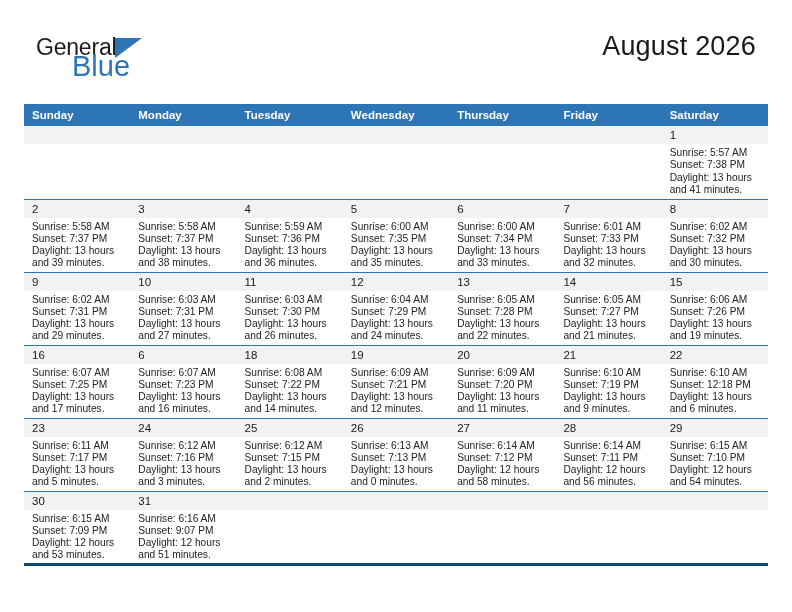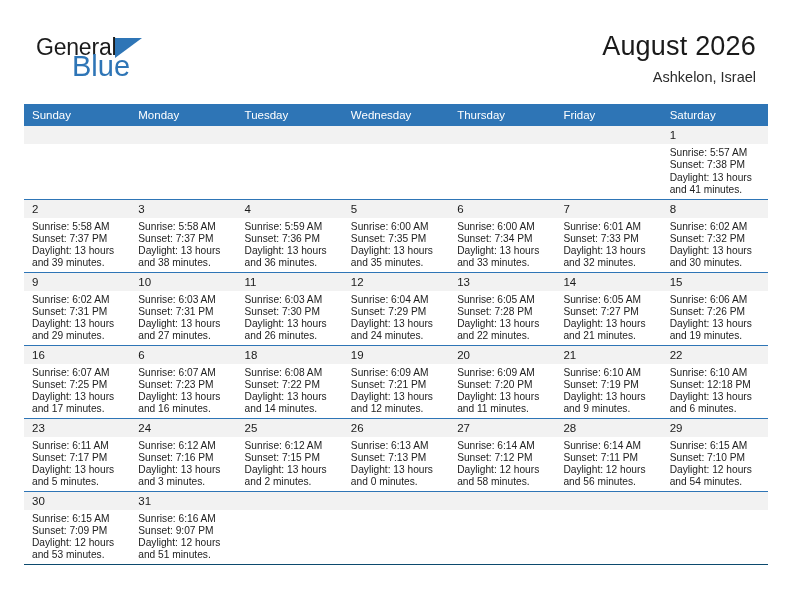--- a/index.html
+++ b/index.html
@@ -58,21 +58,21 @@
   .brand-row2 {
     margin-top: -4px;
     margin-left: 36px;
   }
   .brand-blue {
     font-size: 29px;
     color: #2E75B6;
     line-height: 24px;
   }
   .titles {
-    text-align: right;
+    text-align: left;
     padding-top: 2px;
   }
   .month-title {
     font-size: 27px;
     font-weight: normal;
     color: #1a1a1a;
     line-height: 32px;
     letter-spacing: 0.2px;
   }
   .location {
@@ -86,36 +86,36 @@
   .calendar {
     margin: 0 24px;
     width: 744px;
     border-collapse: collapse;
     table-layout: fixed;
   }
   .calendar th {
     background: #2E75B6;
     color: #ffffff;
     font-size: 11.5px;
-    font-weight: normal;
+    font-weight: bold;
     text-align: left;
     padding: 5px 0 5px 8px;
     height: 22px;
     line-height: 12px;
   }
   .calendar td {
     vertical-align: top;
     padding: 0;
     width: 106.28px;
     height: 73px;
     border-bottom: 1px solid #2E75B6;
     background: #ffffff;
   }
   .calendar tr.week-last td {
-    border-bottom: 1px solid #0c4a6e;
+    border-bottom: 3px solid #0c4a6e;
   }
   .daynum {
     background: #f2f2f2;
     font-size: 11.5px;
     color: #1a1a1a;
     padding: 3px 0 3px 8px;
     line-height: 12px;
     height: 18px;
   }
   .daynum.empty {
@@ -145,21 +145,20 @@
         <span class="brand-general">General</span>
         <span class="brand-tri"></span>
       </div>
       <div class="brand-row2">
         <span class="brand-blue">Blue</span>
       </div>
     </div>
 
     <div class="titles">
       <div class="month-title">August 2026</div>
-      <div class="location">Ashkelon, Israel</div>
     </div>
 
   </div>
 
   <table class="calendar">
     <thead>
       <tr>
         <th>Sunday</th>
         <th>Monday</th>
         <th>Tuesday</th>

